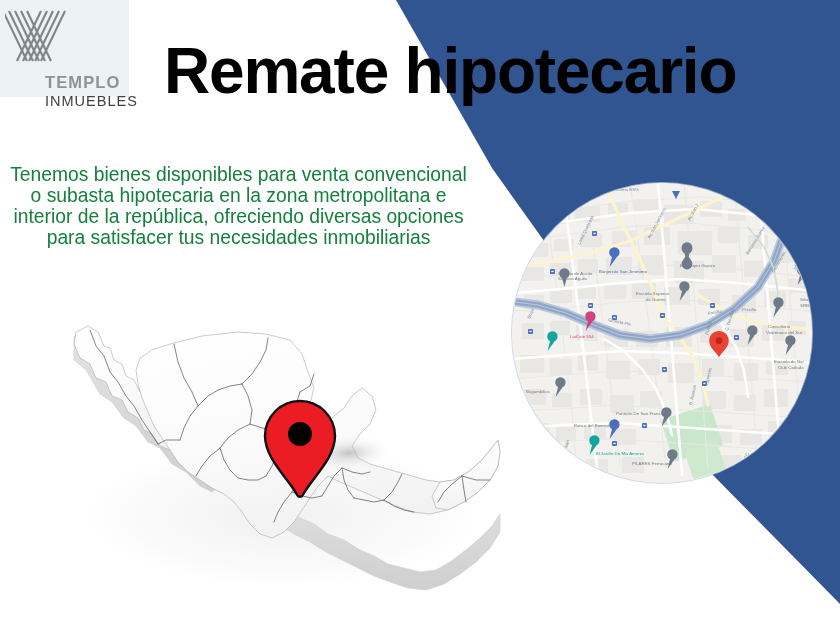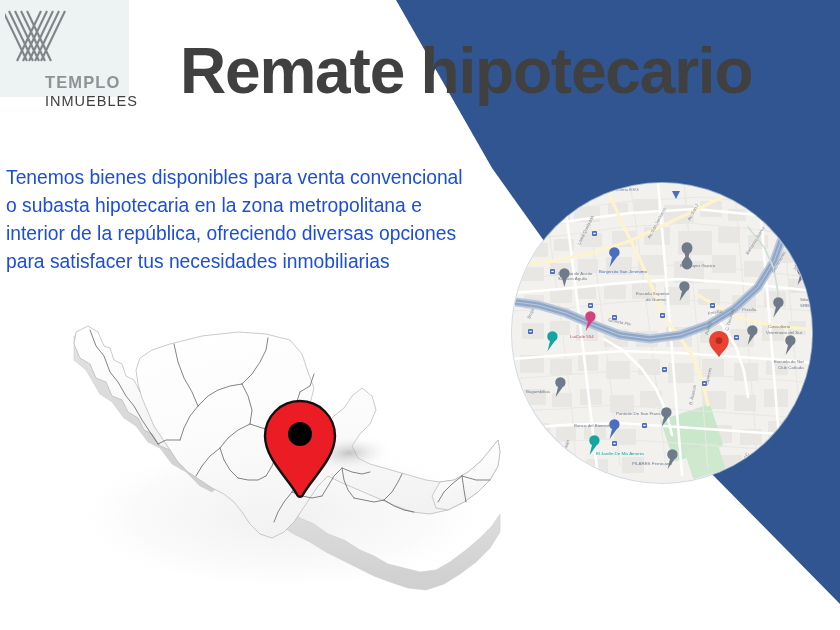--- a/index.html
+++ b/index.html
@@ -30,31 +30,31 @@
     font-size:16.5px;letter-spacing:1.1px;color:#8d9395;font-weight:700;
     line-height:19px;
   }
   .logo-l2{
     font-size:14.5px;letter-spacing:1.0px;color:#404040;font-weight:400;
     line-height:18px;
   }
 
   
   .headline{
-    position:absolute;left:180px;top:36px;width:650px;
+    position:absolute;left:164px;top:36px;width:650px;
     z-index:5;
-    font-size:64px;font-weight:700;color:#404040;
+    font-size:64px;font-weight:700;color:#000000;
     letter-spacing:-1.2px;line-height:70px;white-space:nowrap;
   }
 
   
   .body-copy{
     position:absolute;left:6px;top:164px;width:465px;
-    z-index:5;text-align:left;
-    font-size:19.3px;line-height:28px;color:#1d4ed8;font-weight:400;
+    z-index:5;text-align:center;
+    font-size:19.3px;line-height:21px;color:#15803d;font-weight:400;
   }
 
   
   .mexico-wrap{position:absolute;left:52px;top:300px;width:450px;height:296px;z-index:4;}
   .mexico-wrap svg{display:block;width:100%;height:100%;}
 
   
   .map-circle{
     position:absolute;left:512px;top:183px;width:300px;height:300px;
     border-radius:50%;overflow:hidden;z-index:5;

